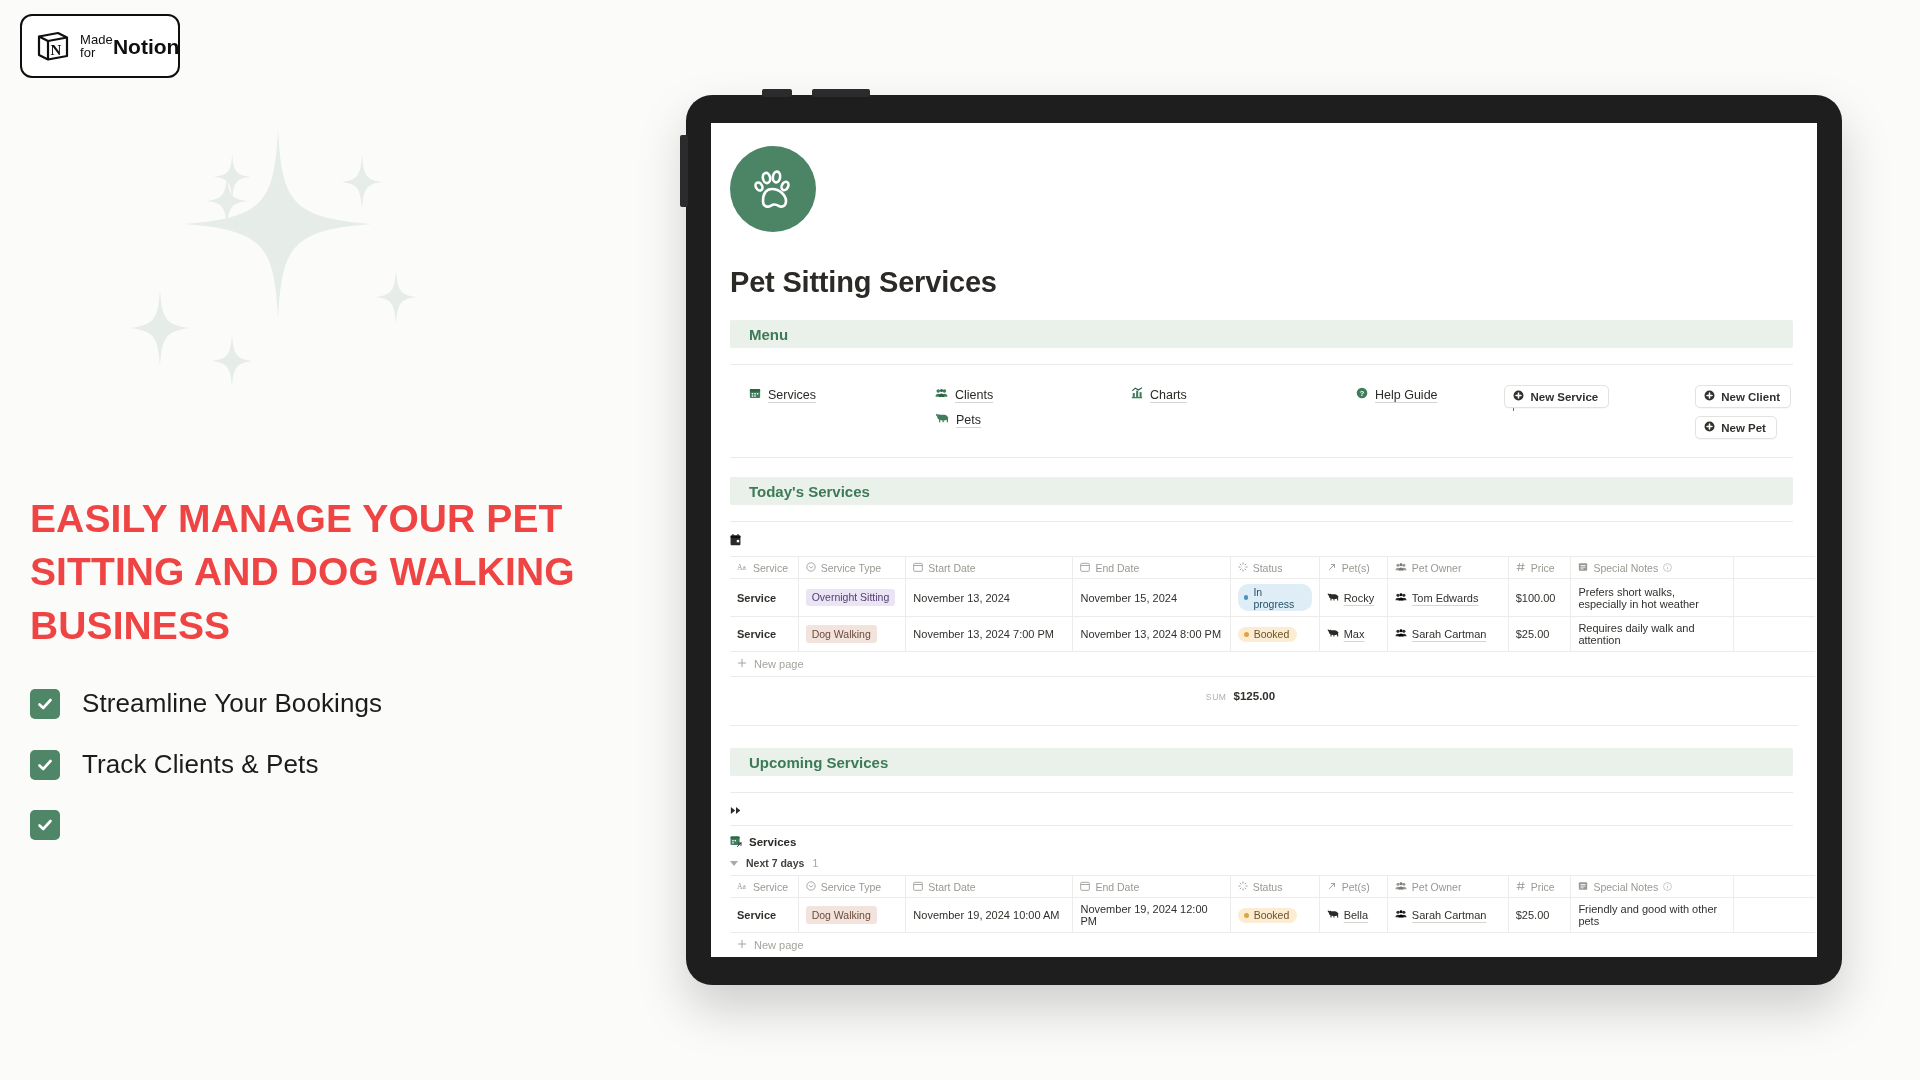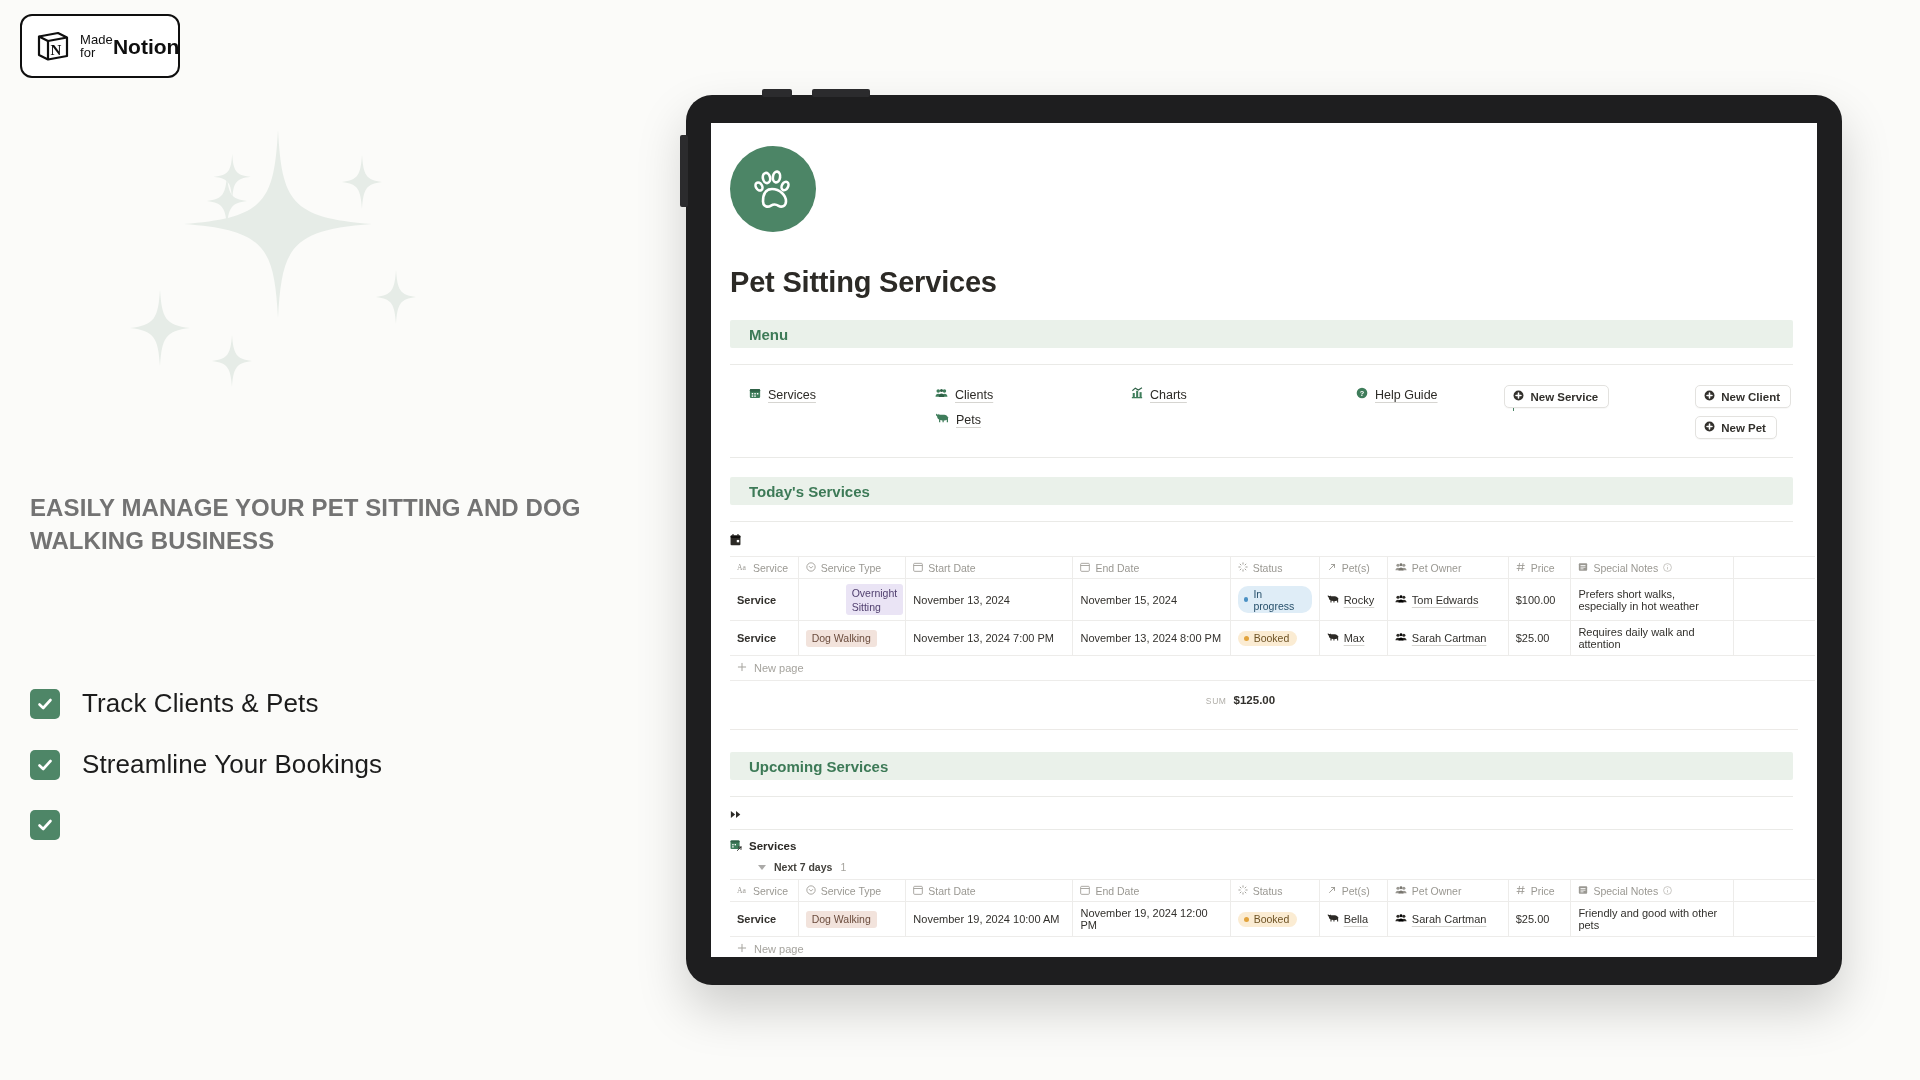--- a/index.html
+++ b/index.html
@@ -50,25 +50,25 @@
     left: 100px; top: 120px;
     width: 360px; height: 300px;
     pointer-events: none;
   }
 
   
   .headline {
     position: absolute;
     left: 30px; top: 492px;
     width: 560px;
-    font-size: 24px;
+    font-size: 39px;
     font-weight: 700;
     line-height: 1.37;
     letter-spacing: 0.1px;
-    color: #737373;
+    color: #ef4444;
     text-transform: uppercase;
     font-family: "Liberation Sans", sans-serif;
   }
 
   .features {
     position: absolute;
     left: 30px; top: 688px;
     width: 560px;
     display: flex;
     flex-direction: column;
@@ -265,21 +265,21 @@
   .cell-title { font-weight: 600; font-size: 11px; }
   .cell-num { text-align: right; }
 
   .tag {
     display: inline-block;
     border-radius: 3px;
     padding: 1.5px 6px;
     font-size: 10.5px;
     line-height: 1.35;
   }
-  .tag-purple { background: #eae4f5; color: #51406f; margin-left: 40px; }
+  .tag-purple { background: #eae4f5; color: #51406f; }
   .tag-brown  { background: #f2e3dc; color: #6b4c3d; }
 
   .status {
     display: inline-flex; align-items: center; gap: 5px;
     border-radius: 10px;
     padding: 1.5px 8px 1.5px 6px;
     font-size: 10.5px;
   }
   .status-blue  { background: #dfedf7; color: #27506b; }
   .status-amber { background: #fbecd3; color: #6d5224; }
@@ -321,21 +321,20 @@
     color: #2c2a26;
     font-family: "Liberation Sans", sans-serif;
   }
   .group-row {
     display: flex; align-items: center; gap: 8px;
     padding: 8px 0 6px 19px;
     font-size: 10.5px;
     color: #44423d;
     font-weight: 600;
     font-family: "Liberation Sans", sans-serif;
-    margin-left: 28px;
   }
   .group-count { color: #a5a39d; font-weight: 400; }
   .tri {
     width: 0; height: 0;
     border-left: 4px solid transparent;
     border-right: 4px solid transparent;
     border-top: 5px solid #58565180;
   }
   .linked-icon-row { padding: 8px 0 0 19px; }
 </style>
@@ -375,29 +374,29 @@
 
   <div class="headline">EASILY MANAGE YOUR PET SITTING AND DOG WALKING BUSINESS</div>
 
   <div class="features">
     <div class="feature-row">
       <span class="check-box">
         <svg width="20" height="20" viewBox="0 0 20 20">
             <path d="M4.5 10.5 L8.2 14 L15.5 6" fill="none" stroke="#ffffff" stroke-width="2.6" stroke-linecap="round" stroke-linejoin="round"></path>
           </svg>
       </span>
-      <span class="feature-label">Track Clients &amp; Pets</span>
+      <span class="feature-label">Streamline Your Bookings</span>
     </div>
     <div class="feature-row">
       <span class="check-box">
         <svg width="20" height="20" viewBox="0 0 20 20">
             <path d="M4.5 10.5 L8.2 14 L15.5 6" fill="none" stroke="#ffffff" stroke-width="2.6" stroke-linecap="round" stroke-linejoin="round"></path>
           </svg>
       </span>
-      <span class="feature-label">Streamline Your Bookings</span>
+      <span class="feature-label">Track Clients &amp; Pets</span>
     </div>
     <div class="feature-row">
       <span class="check-box">
         <svg width="20" height="20" viewBox="0 0 20 20">
             <path d="M4.5 10.5 L8.2 14 L15.5 6" fill="none" stroke="#ffffff" stroke-width="2.6" stroke-linecap="round" stroke-linejoin="round"></path>
           </svg>
       </span>
     </div>
   </div>
 

